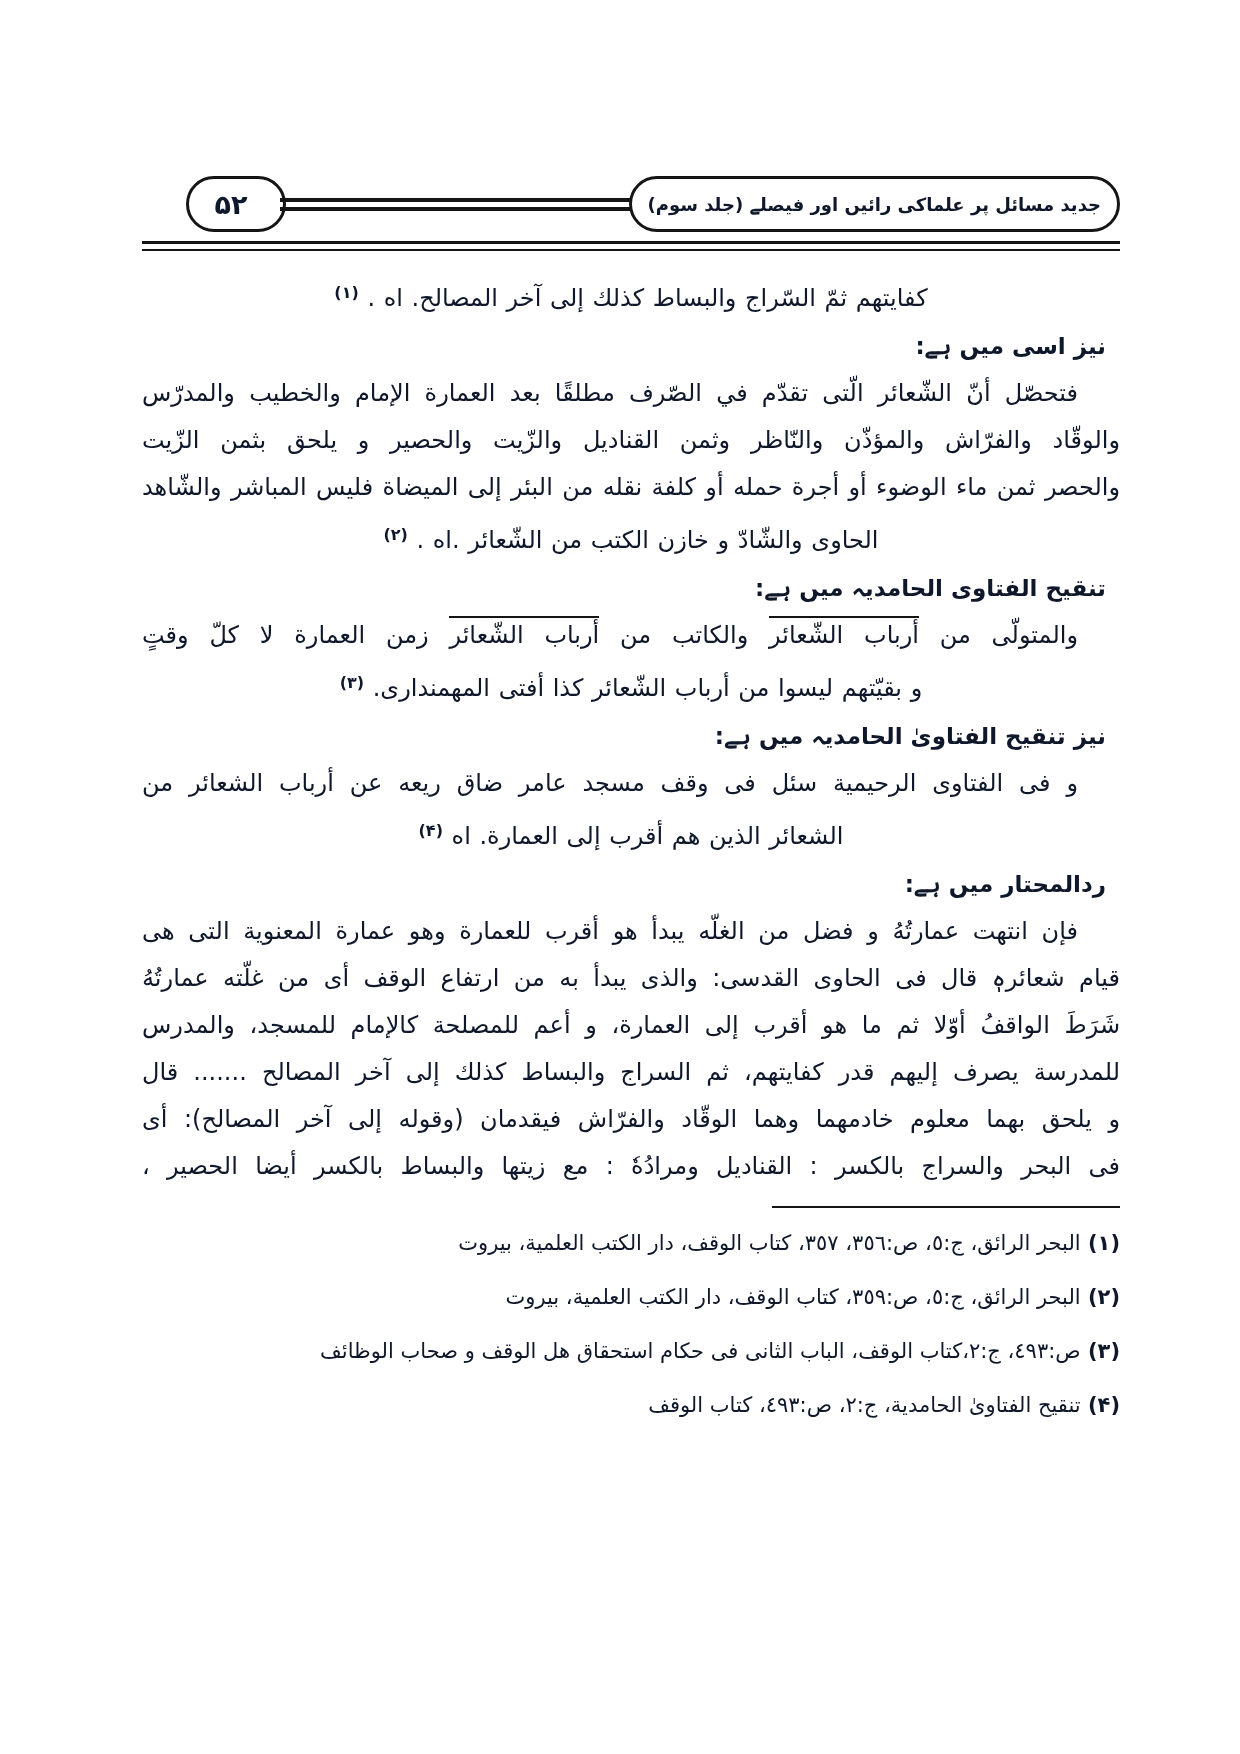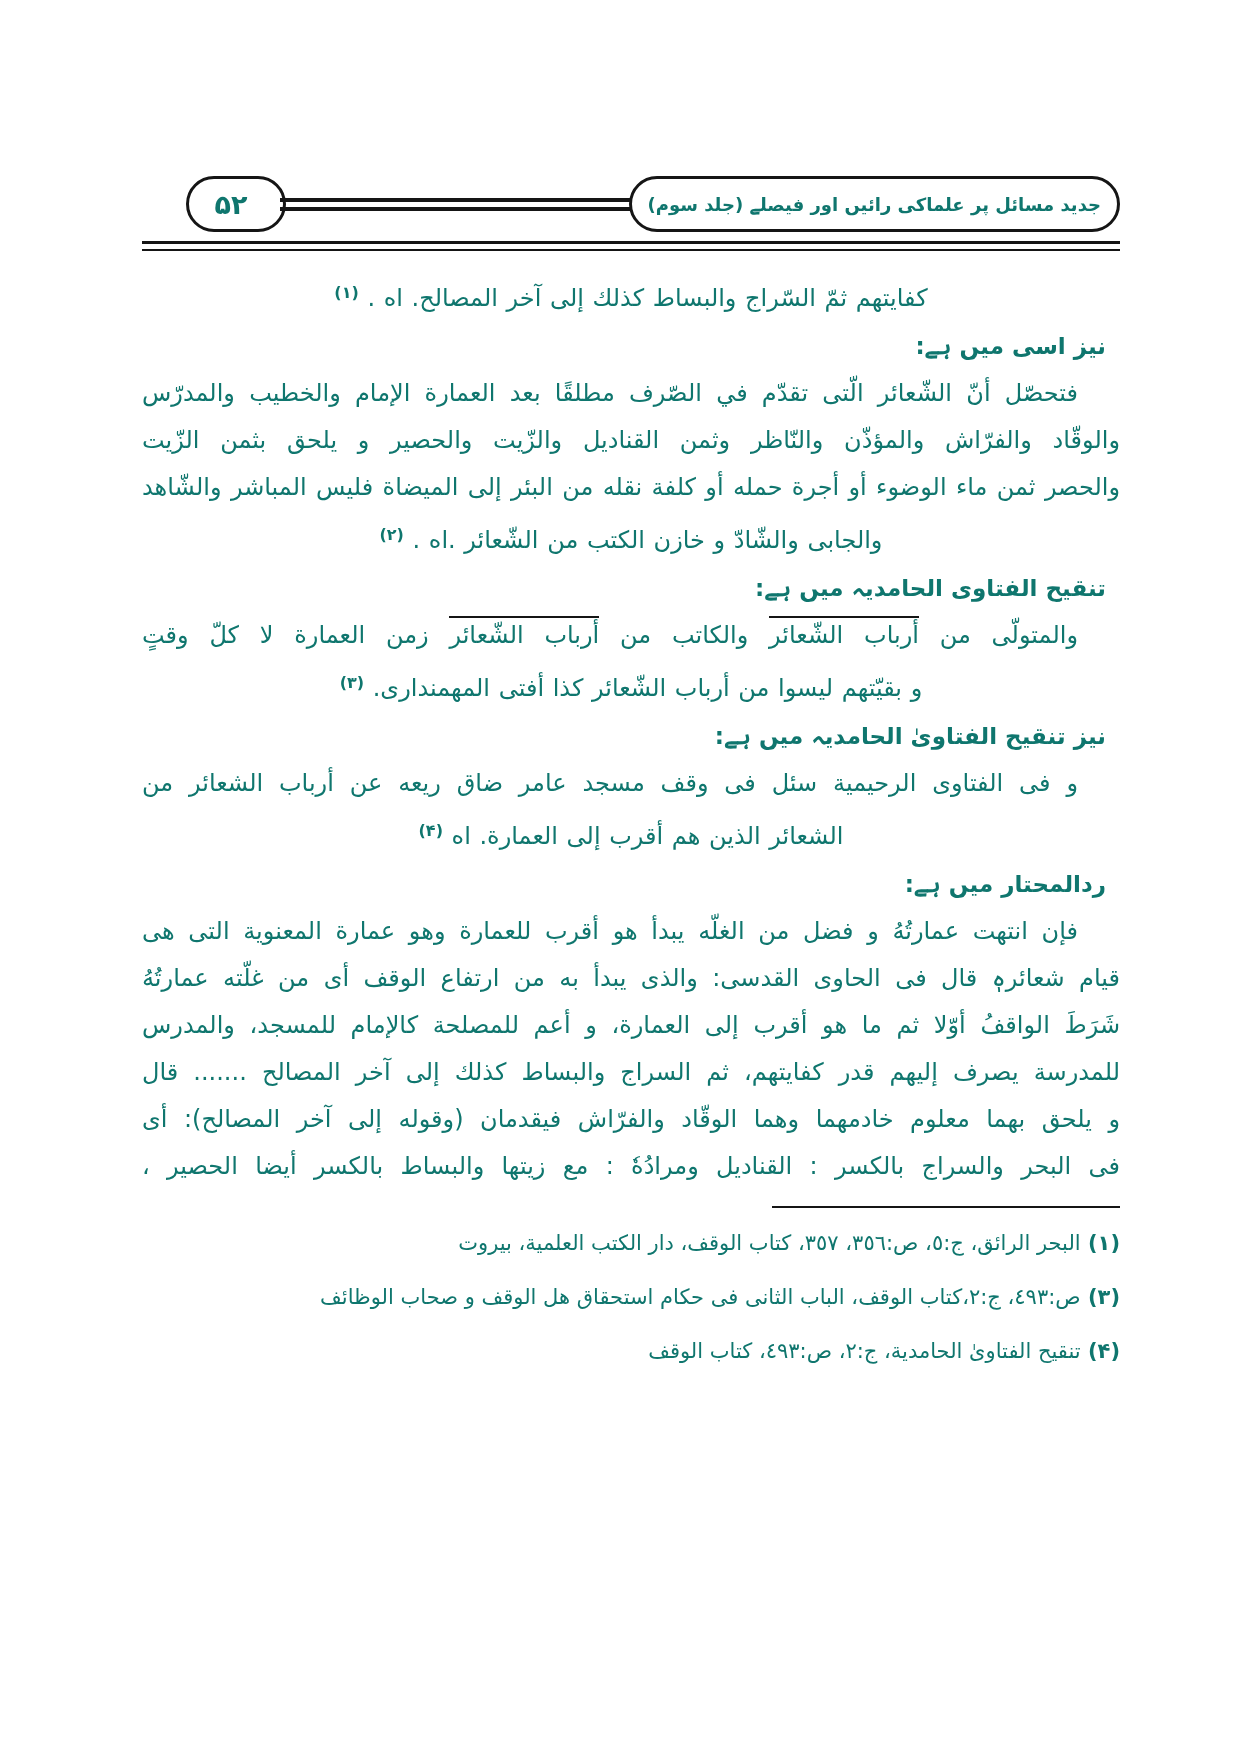--- a/index.html
+++ b/index.html
@@ -1,21 +1,21 @@
 <!DOCTYPE html>
 <html lang="ur" dir="rtl"><head>
 <meta charset="utf-8">
 <style>
   html, body { margin:0; padding:0; background:#ffffff; }
   .page {
     position:relative;
     width:1240px; height:1754px;
     margin:0 auto;
     background:#ffffff;
-    color:#0f766e;
+    color:#0f172a;
     font-family:"DejaVu Sans", sans-serif;
     overflow:hidden;
     direction:rtl;
   }
 
   
   .header-row {
     display:flex; direction:ltr; align-items:center;
     margin:176px 120px 0 186px;
   }
@@ -97,21 +97,21 @@
 
   <div class="body-text">
       <div>
         <div class="line center"><span>كفايتهم ثمّ السّراج والبساط كذلك إلى آخر المصالح. اه . </span><span class="fnref">(۱)</span></div>
       </div>
       <div class="urdu-heading">نیز اسی میں ہے:</div>
       <div>
         <div class="line indent">فتحصّل أنّ الشّعائر الّتى تقدّم في الصّرف مطلقًا بعد العمارة الإمام والخطيب والمدرّس</div>
         <div class="line">والوقّاد والفرّاش والمؤذّن والنّاظر وثمن القناديل والزّيت والحصير و يلحق بثمن الزّيت</div>
         <div class="line">والحصر ثمن ماء الوضوء أو أجرة حمله أو كلفة نقله من البئر إلى الميضاة فليس المباشر والشّاهد</div>
-        <div class="line center"><span>والجابى والشّادّ و خازن الكتب من الشّعائر .اه . </span><span class="fnref">(۲)</span></div>
+        <div class="line center"><span>الحاوى والشّادّ و خازن الكتب من الشّعائر .اه . </span><span class="fnref">(۲)</span></div>
       </div>
       <div class="urdu-heading">تنقیح الفتاوی الحامدیہ میں ہے:</div>
       <div>
         <div class="line indent"><span>والمتولّى من </span><span class="overline">أرباب الشّعائر</span><span>  والكاتب من </span><span class="overline">أرباب الشّعائر</span><span> زمن العمارة لا كلّ وقتٍ</span></div>
         <div class="line center"><span>و بقيّتهم ليسوا من أرباب الشّعائر كذا أفتى المهمندارى. </span><span class="fnref">(۳)</span></div>
       </div>
       <div class="urdu-heading">نیز تنقیح الفتاویٰ الحامدیہ میں ہے:</div>
       <div>
         <div class="line indent">و فى الفتاوى الرحيمية سئل فى وقف مسجد عامر ضاق ريعه عن أرباب الشعائر من</div>
         <div class="line center"><span>الشعائر الذين هم أقرب إلى العمارة. اه </span><span class="fnref">(۴)</span></div>
@@ -126,17 +126,18 @@
         <div class="line">فى البحر والسراج بالكسر : القناديل ومرادُهٗ : مع زيتها والبساط بالكسر أيضا الحصير ،</div>
       </div>
     </div>
 
   <div class="fn-sep-wrap">
     <div class="fn-sep"></div>
   </div>
 
   <div class="footnotes">
       <div class="footnote"><span class="fn-marker">(۱) </span><span>البحر الرائق، ج:٥، ص:٣٥٦، ٣٥٧، كتاب الوقف، دار الكتب العلمية، بيروت</span></div>
+      <div class="footnote"><span class="fn-marker">(۲) </span><span>البحر الرائق، ج:٥، ص:٣٥٩، كتاب الوقف، دار الكتب العلمية، بيروت</span></div>
       <div class="footnote"><span class="fn-marker">(۳) </span><span>ص:٤٩٣، ج:٢،كتاب الوقف، الباب الثانى فى حكام استحقاق هل الوقف و صحاب الوظائف</span></div>
       <div class="footnote"><span class="fn-marker">(۴) </span><span>تنقيح الفتاوىٰ الحامدية، ج:٢، ص:٤٩٣، كتاب الوقف</span></div>
     </div>
 
 </div>
 
 </body></html>

